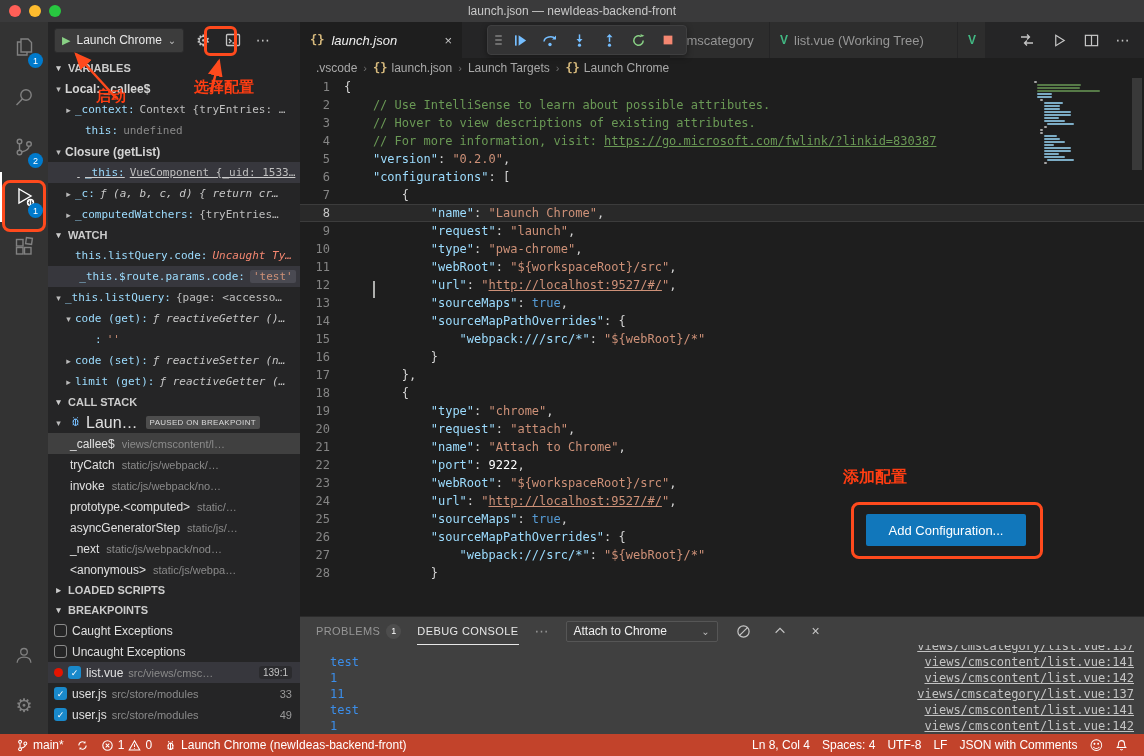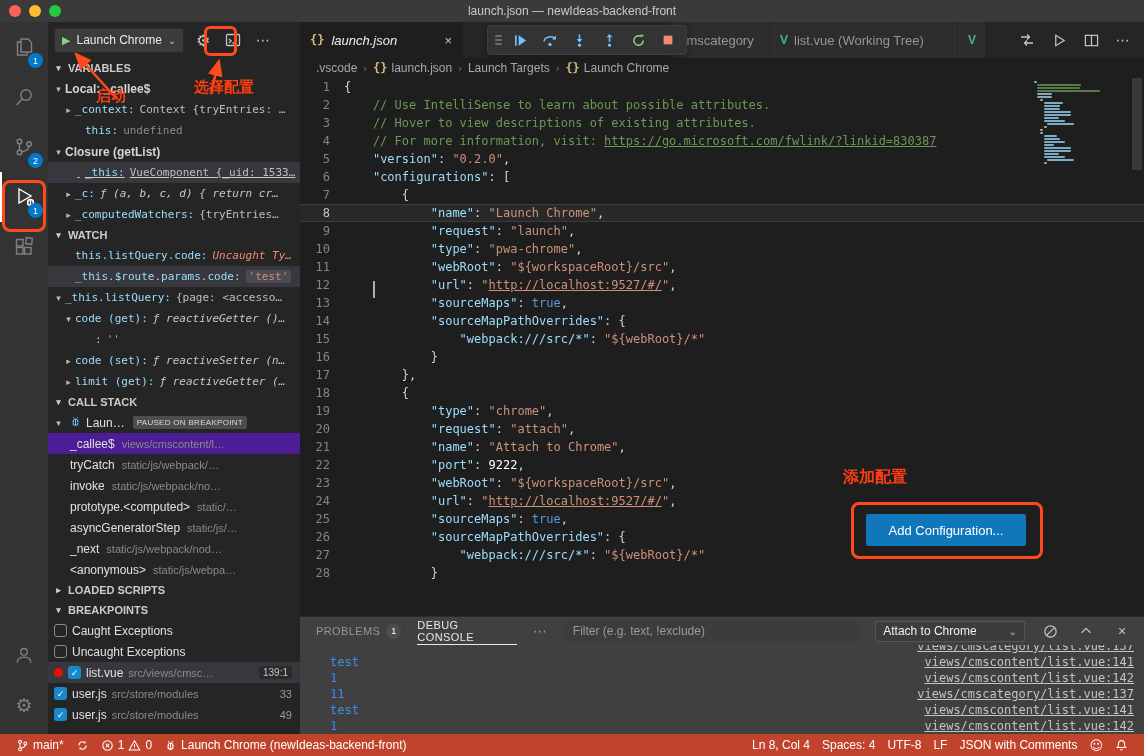--- a/index.html
+++ b/index.html
@@ -45,21 +45,21 @@
   .tn{color:#9cdcfe;margin-right:5px}
   .tn.scope{color:#d4d4d4;font-weight:bold;font-family:"Liberation Sans",sans-serif;font-size:12px}
   .tv{color:#bfbfbf}
   .tv.undef{color:#8a8a8a}
   .tv.func{color:#c8c8c8;font-style:italic}
   .tv.err{color:#f48771;font-style:italic}
   .tv.str{color:#ce9178}
   .tv.hl{background:#4a4a52;border-radius:2px;padding:0 3px}
 
   .cs-row{height:21px;display:flex;align-items:center;padding-left:22px;font-size:12px;white-space:nowrap;overflow:hidden;cursor:pointer}
-  .cs-row.sel{background:#4c1d95}
+  .cs-row.sel{background:#404040}
   .cs-label{color:#e0e0e0;margin-right:7px}
   .cs-file{color:#8a8a8a;font-size:11px;overflow:hidden;text-overflow:clip}
   .session-row{height:21px;display:flex;align-items:center;padding-left:4px;gap:4px;cursor:pointer}
   .paused-badge{margin-left:4px;font-size:8px;background:#4d4d4d;color:#dadada;border-radius:2px;padding:2px 4px;letter-spacing:.3px;white-space:nowrap}
   .bug-ic svg{stroke:#75beff;fill:none;stroke-width:1.2}
 
   .bp-row{height:21px;display:flex;align-items:center;padding:0 8px 0 6px;gap:5px;font-size:12px;white-space:nowrap;overflow:hidden;cursor:pointer}
   .bp-row.sel{background:#37373d}
   .bp-dot{width:9px;height:9px;border-radius:50%;background:#e51400;flex:0 0 9px}
   .cbx{width:13px;height:13px;border-radius:3px;flex:0 0 13px;display:flex;align-items:center;justify-content:center;font-size:9px;color:#fff}
@@ -272,21 +272,21 @@
       <div class="sb-header">
         <span class="chev">▾</span>
         <span>WATCH</span>
       </div>
       <div id="watch-rows">
           <div class="trow" style="padding-left: 14px;">
             <span class="chev">&nbsp;</span>
             <span class="tn ">this.listQuery.code:</span>
             <span class="tv err">Uncaught Ty…</span>
           </div>
-          <div class="trow sel" style="padding-left: 14px;">
+          <div class="trow sel" style="padding-left: 14px; justify-content: center;">
             <span class="chev">&nbsp;</span>
             <span class="tn ">_this.$route.params.code:</span>
             <span class="tv str hl">'test'</span>
           </div>
           <div class="trow" style="padding-left: 4px;">
             <span class="chev">▾</span>
             <span class="tn ">_this.listQuery:</span>
             <span class="tv ">{page: &lt;accesso…</span>
           </div>
           <div class="trow" style="padding-left: 14px;">
@@ -316,21 +316,21 @@
         <span>CALL STACK</span>
       </div>
       <div class="session-row">
         <span class="chev">▾</span>
         <span class="bug-ic">
           <svg width="13" height="13" viewBox="0 0 16 16">
               <ellipse cx="8" cy="9" rx="3" ry="4"></ellipse>
               <path d="M8 5v8M4.5 7.5L6 8.3M11.5 7.5L10 8.3M4.5 12l1.5-.8M11.5 12L10 11.2M6.3 4.2L5.3 2.8M9.7 4.2l1-1.4"></path>
             </svg>
         </span>
-        <span style="color:#e0e0e0;font-size:12px">Laun…</span>
+        <span style="color:#e0e0e0;font-size:16px">Laun…</span>
         <span class="paused-badge">PAUSED ON BREAKPOINT</span>
       </div>
       <div id="callstack-rows">
           <div class="cs-row sel">
             <span class="cs-label">_callee$</span>
             <span class="cs-file">views/cmscontent/l…</span>
           </div>
           <div class="cs-row">
             <span class="cs-label">tryCatch</span>
             <span class="cs-file">static/js/webpack/…</span>
@@ -659,21 +659,20 @@
       <div class="panel">
         <div class="panel-header">
           <span class="ptab">
             <span>PROBLEMS</span>
             <span class="ptab-badge">1</span>
           </span>
           <span class="ptab active">
             <span>DEBUG CONSOLE</span>
           </span>
           <span class="ellipsis" style="color:#969696">⋯</span>
-          <input class="filter-input" placeholder="Filter (e.g. text, !exclude)" style="">
           <div class="pdrop">
             <span>Attach to Chrome</span>
             <span class="dd-chev">⌄</span>
           </div>
           <span class="picon">
             <svg width="15" height="15" viewBox="0 0 16 16">
                 <circle cx="8" cy="8" r="6"></circle>
                 <path d="M3.8 12.2L12.2 3.8"></path>
               </svg>
           </span>

